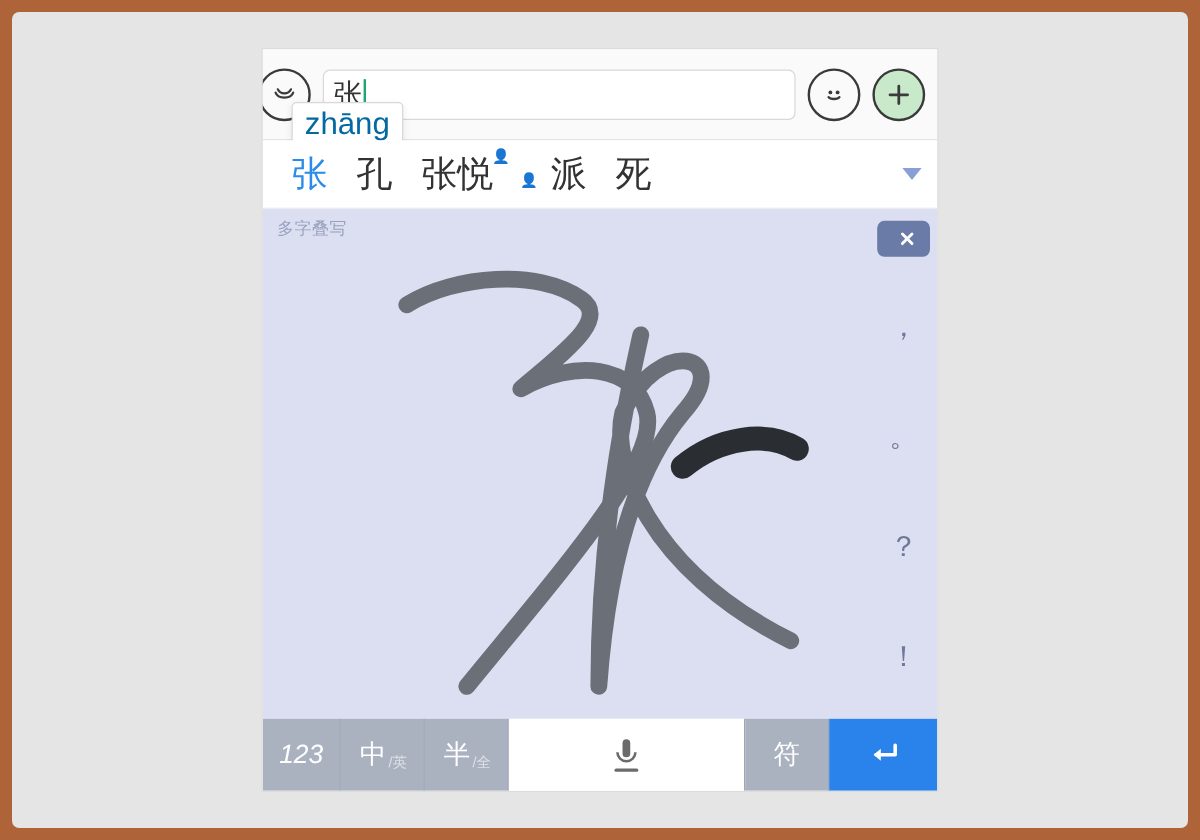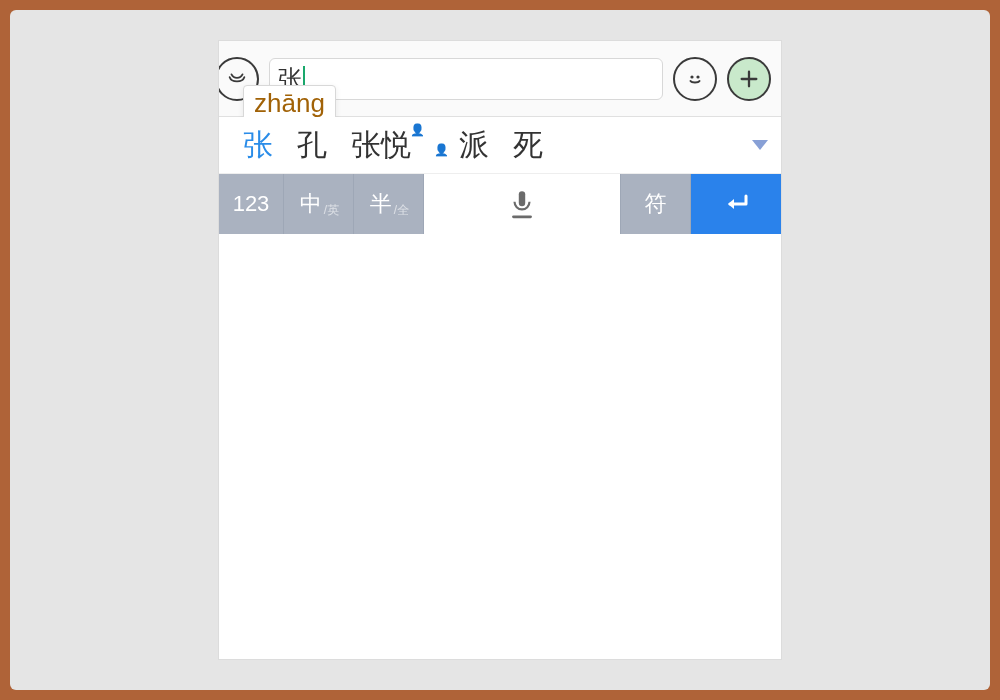--- a/index.html
+++ b/index.html
@@ -32,21 +32,21 @@
   .voice-btn svg{width:22px;height:22px;}
   .textbox-wrap{flex:1;position:relative;}
   .textbox{
     height:40px;background:#fff;border:1px solid #d8d8d8;border-radius:6px;
     display:flex;align-items:center;padding:0 8px;font-size:24px;color:#333;
   }
   .textbox .caret{border-right:2px solid #1aa86c;height:26px;margin-left:1px;}
   .pinyin-bubble{
     position:absolute;left:-26px;bottom:-22px;
     background:#fff;border:1px solid #d8d8d8;border-radius:4px;
-    padding:2px 10px;font-size:26px;color:#a16207;
+    padding:2px 10px;font-size:26px;color:#0369a1;
     box-shadow:0 2px 6px rgba(0,0,0,.08);
   }
   .emoji-btn,.plus-btn{
     width:40px;height:40px;border-radius:50%;
     display:flex;align-items:center;justify-content:center;flex:none;
   }
   .emoji-btn{border:2.5px solid #3a3a3a;}
   .plus-btn{border:2.5px solid #3a3a3a;background:#c9e9cb;}
   
   .candrow{
@@ -87,21 +87,21 @@
   .punct{flex:1;display:flex;flex-direction:column;justify-content:space-around;align-items:center;margin-top:12px;color:#70789a;}
   .punct span{height:48px;display:flex;align-items:center;}
   
   .keys{height:60px;display:flex;font-size:22px;color:#fff;}
   .k{
     display:flex;align-items:center;justify-content:center;height:100%;
     border-right:1px solid #9ea7b6;box-sizing:border-box;
     background:#aab2c0;position:relative;
   }
   .k:last-child{border-right:none;}
-  .k.num{width:65px;}
+  .k.num{width:65px;font-style:italic;}
   .k.zh,.k.half{width:70px;}
   .k.mic{flex:1;background:#fff;color:#6b6b6b;}
   .k.sym{width:70px;}
   .k.enter{width:90px;background:#2a82eb;border:none;}
   .k.enter svg{width:28px;height:24px;fill:#fff;}
   .k .sub{font-size:12px;opacity:.6;position:relative;top:6px;left:2px;}
   .k.mic svg{width:26px;height:30px;fill:#6b6b6b;}
 </style>
 </head>
 <body>
@@ -147,20 +147,44 @@
       <span class="cand"><span class="person-tag">👤</span></span>
       <span class="cand"><span>派</span></span>
       <span class="cand"><span>死</span></span>
       <span class="cand-expand">
         <svg width="20" height="14" viewBox="0 0 20 14">
             <polygon points="2,2 18,2 10,12"></polygon>
           </svg>
       </span>
     </div>
 
+    <div class="hw-area">
+      <span class="hw-hint">多字叠写</span>
+
+      <svg class="hw-stroke" viewBox="0 0 562 420">
+        <path d="M120 80 C160 55 230 50 265 75 C290 92 250 120 215 150 C260 125 310 130 320 170 C330 210 250 300 170 398" fill="none" stroke="#6a6f78" stroke-width="14" stroke-linecap="round" stroke-linejoin="round"></path>
+        <path d="M315 105 C305 150 280 260 280 398 C285 330 300 230 350 170 C395 120 330 105 300 170 C290 210 320 300 440 360" fill="none" stroke="#6a6f78" stroke-width="14" stroke-linecap="round" stroke-linejoin="round"></path>
+        <path d="M350 215 C380 190 420 185 445 200" fill="none" stroke="#2a2d32" stroke-width="20" stroke-linecap="round"></path>
+      </svg>
+
+      <div class="hw-side">
+        <div class="hw-del">
+          <svg viewBox="0 0 24 18">
+              <path d="M7 1 H22 a1 1 0 0 1 1 1 V16 a1 1 0 0 1 -1 1 H7 L1 9 Z" fill="#6a7ba7"></path>
+              <path d="M11 5 L19 13 M19 5 L11 13" stroke="#fff" stroke-width="2.4" stroke-linecap="round"></path>
+            </svg>
+        </div>
+        <div class="punct">
+          <span>，</span>
+          <span>。</span>
+          <span>？</span>
+          <span>！</span>
+        </div>
+      </div>
+    </div>
 
     <div class="keys">
       <div class="k num">
           <span>123</span>
         </div>
       <div class="k zh">
         <span>中</span>
           <span class="sub">/英</span>
       </div>
       <div class="k half">

